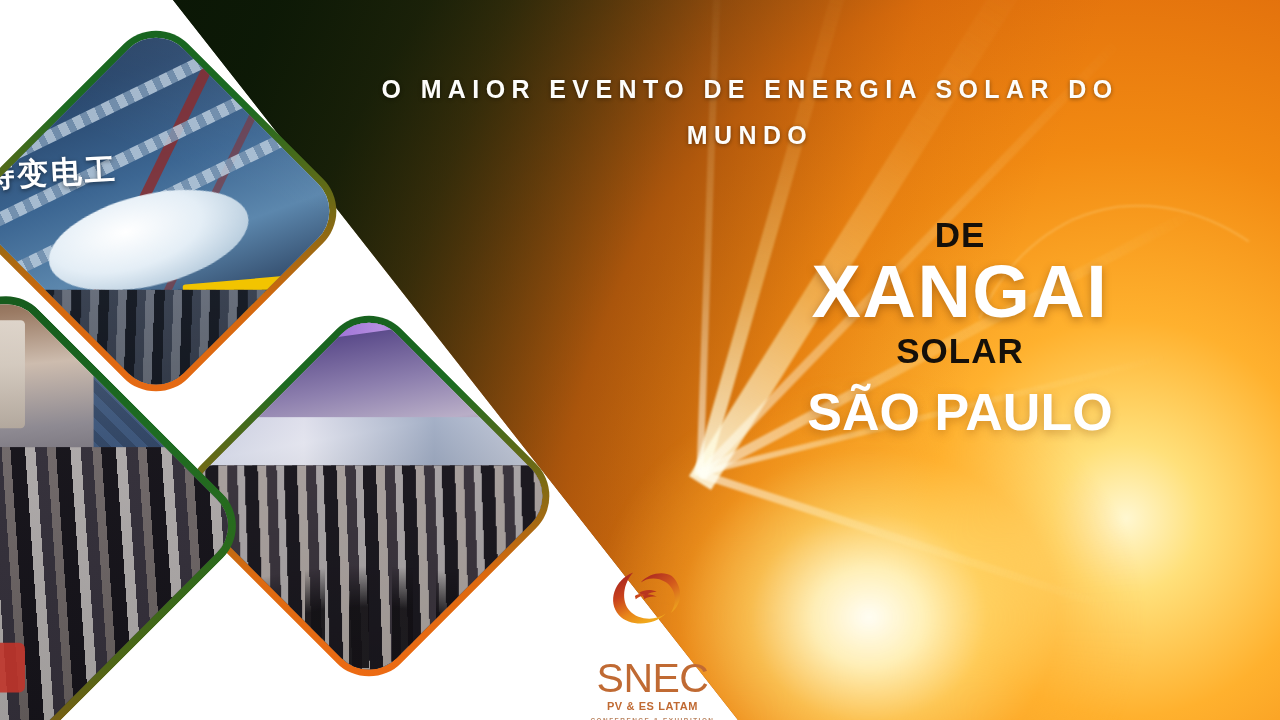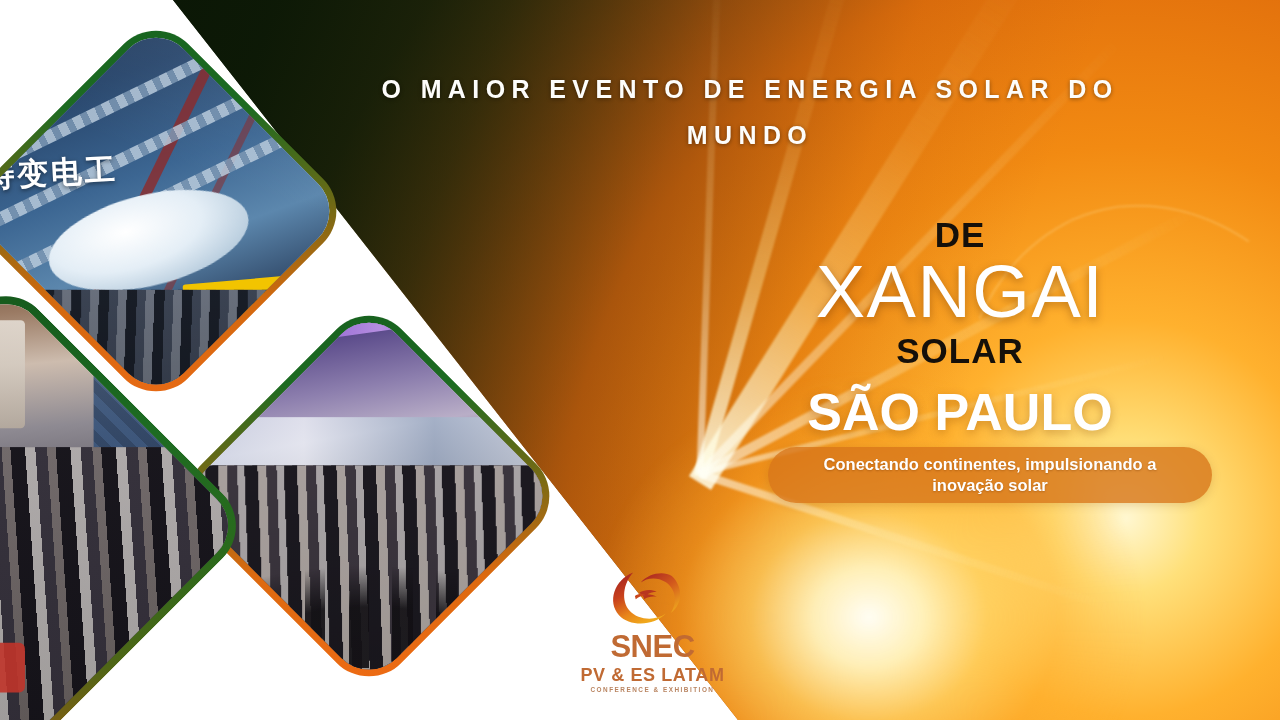--- a/index.html
+++ b/index.html
@@ -39,21 +39,21 @@
 
   
   .kicker{position:absolute;left:360px;top:66px;width:780px;
     text-align:center;color:#fdfdfb;
     font-size:25px;font-weight:700;letter-spacing:6.4px;line-height:46px;
     text-transform:uppercase;text-shadow:0 1px 4px rgba(0,0,0,.42);}
 
   
   .title-block{position:absolute;left:700px;top:215px;width:520px;text-align:center;}
   .t-de{color:#15100a;font-size:35px;font-weight:700;letter-spacing:1px;line-height:40px;}
-  .t-xangai{color:#ffffff;font-size:74px;font-weight:400;letter-spacing:1.5px;line-height:74px;
+  .t-xangai{color:#ffffff;font-size:74px;font-weight:700;letter-spacing:1.5px;line-height:74px;
     text-shadow:0 3px 9px rgba(90,40,0,.38);}
   .t-para{color:#15100a;font-size:35px;font-weight:700;letter-spacing:1px;line-height:44px;}
   .t-sp{color:#ffffff;font-size:52px;font-weight:700;letter-spacing:0px;line-height:78px;
     text-shadow:0 3px 10px rgba(120,55,0,.34);white-space:nowrap;}
 
   
   .pill{position:absolute;left:768px;top:447px;width:444px;height:56px;
     border-radius:28px;background:rgba(215,118,26,.80);
     display:flex;align-items:center;justify-content:center;
     box-shadow:0 2px 10px rgba(120,55,0,.18);}
@@ -132,22 +132,22 @@
   .ph3 .mass{position:absolute;left:0;right:0;bottom:0;height:66%;
     background:
       repeating-linear-gradient(86deg, rgba(20,18,24,.90) 0 10px, rgba(228,224,218,.66) 10px 17px, rgba(52,48,58,.86) 17px 25px, rgba(150,140,132,.55) 25px 31px),
       linear-gradient(#46414c,#141219);}
   .ph3 .red{position:absolute;left:46%;bottom:16%;width:26px;height:34px;border-radius:4px;
     background:#c0342a;opacity:.9;}
 
   
   .logo{position:absolute;left:560px;top:565px;width:185px;text-align:center;}
   .logo-mark{width:100%;height:62px;display:block;}
-  .logo-snec{color:#c06a33;font-size:31px;font-weight:700;letter-spacing:-0.5px;line-height:40px;}
-  .logo-sub{color:#c06a33;font-size:18px;font-weight:700;letter-spacing:.6px;line-height:17px;}
+  .logo-snec{color:#c06a33;font-size:41px;font-weight:400;letter-spacing:-0.5px;line-height:40px;margin-top:31px;}
+  .logo-sub{color:#c06a33;font-size:11px;font-weight:700;letter-spacing:.6px;line-height:17px;}
   .logo-sub2{color:#b98460;font-size:6.4px;font-weight:700;letter-spacing:1.5px;line-height:11px;}
 </style>
 </head>
 <body>
 
 <div id="stage">
 
   <div class="bg-panel">
     <div class="bg-base"></div>
     <div class="bg-dark"></div>
@@ -168,23 +168,20 @@
 
   <div class="kicker">O MAIOR EVENTO DE ENERGIA SOLAR DO MUNDO</div>
 
   <div class="title-block">
     <div class="t-de">DE</div>
     <div class="t-xangai">XANGAI</div>
     <div class="t-para">SOLAR</div>
     <div class="t-sp">SÃO PAULO</div>
   </div>
 
-  <div class="pill">
-    <div class="pill-text">Conectando continentes, impulsionando a inovação solar</div>
-  </div>
 
   <div class="dia dia1">
     <div class="inner">
       <div class="ph1">
         <div class="pipe" style="left:44%;top:-25%;"></div>
         <div class="pipe" style="left:62%;top:-25%;width:5px;opacity:.55;"></div>
         <div class="truss" style="top:16%;"></div>
         <div class="truss" style="top:31%;"></div>
         <div class="truss" style="top:46%;"></div>
         <div class="dome"></div>

